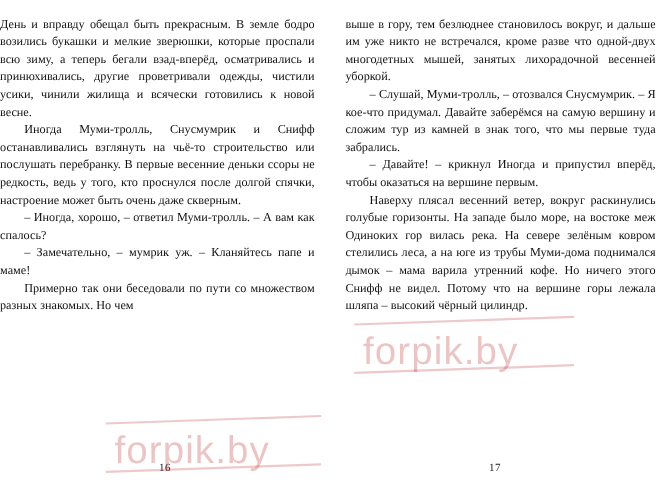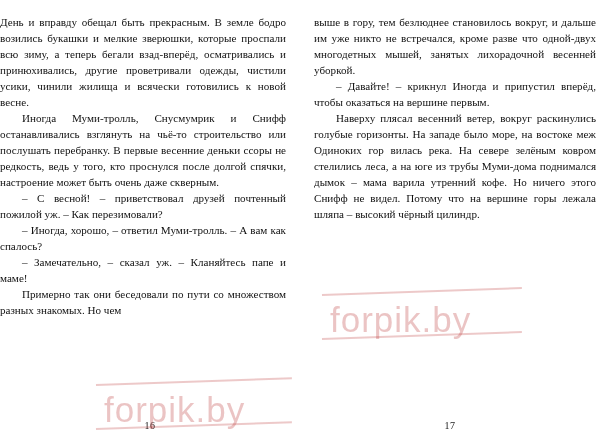--- a/index.html
+++ b/index.html
@@ -143,30 +143,30 @@
 </style>
 </head>
 <body>
 
 <div class="spread">
 
   <div class="page page-left">
     <div class="col">
       <p class="para">День и вправду обещал быть прекрас­ным. В земле бодро возились букашки и мелкие зверюшки, которые проспали всю зиму, а теперь бегали взад-вперёд, осма­тривались и принюхивались, другие про­ветривали одежды, чистили усики, чини­ли жилища и всячески готовились к новой весне.</p>
       <p class="para indent">Иногда Муми-тролль, Снусмумрик и Снифф останавливались взглянуть на чьё-то строи­тельство или послушать перебранку. В пер­вые весенние деньки ссоры не редкость, ведь у того, кто проснулся после долгой спячки, настроение может быть очень даже скверным.</p>
-      <p class="para indent">– С весной! – приветствовал друзей по­чтенный пожилой уж. – Как перезимовали?</p>
       <p class="para indent">– Иногда, хорошо, – ответил Муми-тролль. – А вам как спалось?</p>
-      <p class="para indent">– Замечательно, – сказал уж. – Кланяй­тесь папе и маме!</p>
+      <p class="para indent">– Замечательно, – мумрик уж. – Кланяй­тесь папе и маме!</p>
       <p class="para indent">Примерно так они беседовали по пути со множеством разных знакомых. Но чем</p>
     </div>
   </div>
 
   <div class="page page-right">
     <div class="col">
       <p class="para">выше в гору, тем безлюднее становилось вокруг, и дальше им уже никто не встре­чался, кроме разве что одной-двух много­детных мышей, занятых лихорадочной ве­сенней уборкой.</p>
+      <p class="para indent">– Слушай, Муми-тролль, – отозвался Снус­мумрик. – Я кое-что придумал. Давайте за­берёмся на самую вершину и сложим тур из камней в знак того, что мы первые туда забрались.</p>
       <p class="para indent">– Давайте! – крикнул Иногда и припустил вперёд, чтобы оказаться на вершине пер­вым.</p>
       <p class="para indent">Наверху плясал весенний ветер, вокруг раскинулись голубые горизонты. На за­паде было море, на востоке меж Одино­ких гор вилась река. На севере зелёным ковром стелились леса, а на юге из тру­бы Муми-дома поднимался дымок – мама варила утренний кофе. Но ничего этого Снифф не видел. Потому что на вершине горы лежала шляпа – высокий чёрный ци­линдр.</p>
     </div>
   </div>
 
   <div class="folio folio-left">16</div>
   <div class="folio folio-right">17</div>
 
   <div class="watermark">
     <div class="wm-line wm-line-a"></div>

